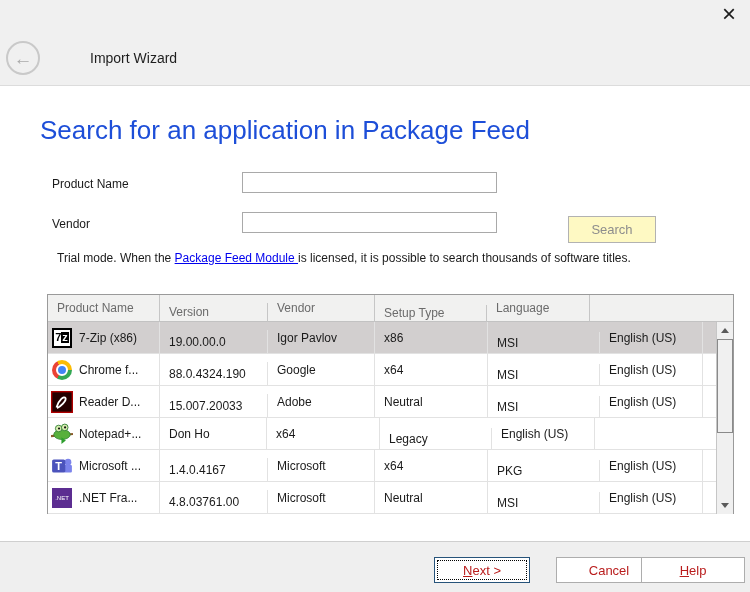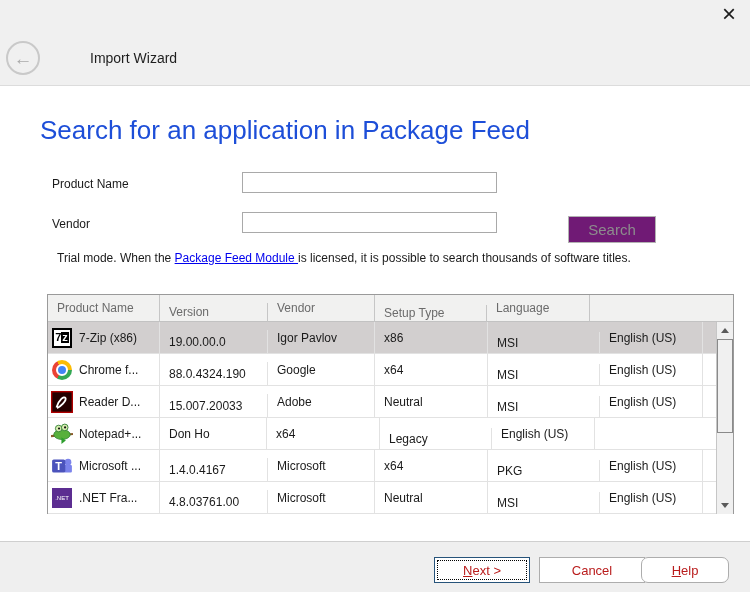--- a/index.html
+++ b/index.html
@@ -42,22 +42,22 @@
   .lbl-vendor  { left:52px; top:217px; }
   .txt-input {
     position:absolute; left:242px; width:255px; height:21px;
     border:1px solid #a9a9a9; background:#fff; font-size:12px; padding:0 4px;
     font-family:"Liberation Sans", sans-serif; outline:none;
   }
   .inp-product { top:172px; }
   .inp-vendor  { top:212px; }
   .search-btn {
     position:absolute; left:568px; top:216px; width:88px; height:27px;
-    background:#701a75; border:1px solid #b2b2b2; color:#8d8d8d;
-    font-size:15px; font-family:"Liberation Sans", sans-serif; cursor:default;
+    background:#fef9c3; border:1px solid #b2b2b2; color:#8d8d8d;
+    font-size:13px; font-family:"Liberation Sans", sans-serif; cursor:default;
   }
   .trial-line { position:absolute; left:57px; top:251px; font-size:12px; color:#1a1a1a; white-space:nowrap; }
   .trial-line a { color:#0000ee; text-decoration:underline; cursor:pointer; }
 
   
   .grid {
     position:absolute; left:47px; top:294px; width:687px; height:220px;
     border:1px solid #9a9a9a; background:#fff; font-size:12px;
     display:flex; flex-direction:column;
   }
@@ -114,22 +114,22 @@
   .footband {
     position:absolute; left:0; top:541px; width:750px; height:51px;
     background:#efefef; border-top:1px solid #cfcfcf;
   }
   .dlg-btn {
     position:absolute; top:557px; height:26px; background:#ffffff;
     border:1px solid #adadad; font-size:13px; color:#b91c1c;
     font-family:"Liberation Sans", sans-serif; cursor:pointer;
   }
   .btn-next { left:434px; width:96px; border:1px solid #26537a; outline:1px dotted #000; outline-offset:-4px; }
-  .btn-cancel { left:539px; width:106px; }
-  .btn-help { left:641px; width:88px;border-radius:7px; }
+  .btn-cancel { left:556px; width:106px; }
+  .btn-help { left:641px; width:104px; }
   .mnemonic::first-letter { text-decoration:underline; }
 </style>
 </head>
 <body>
 
 <div class="dialog">
 
   <div class="topband">
     <div class="close-btn">×</div>
     <div class="back-btn">

